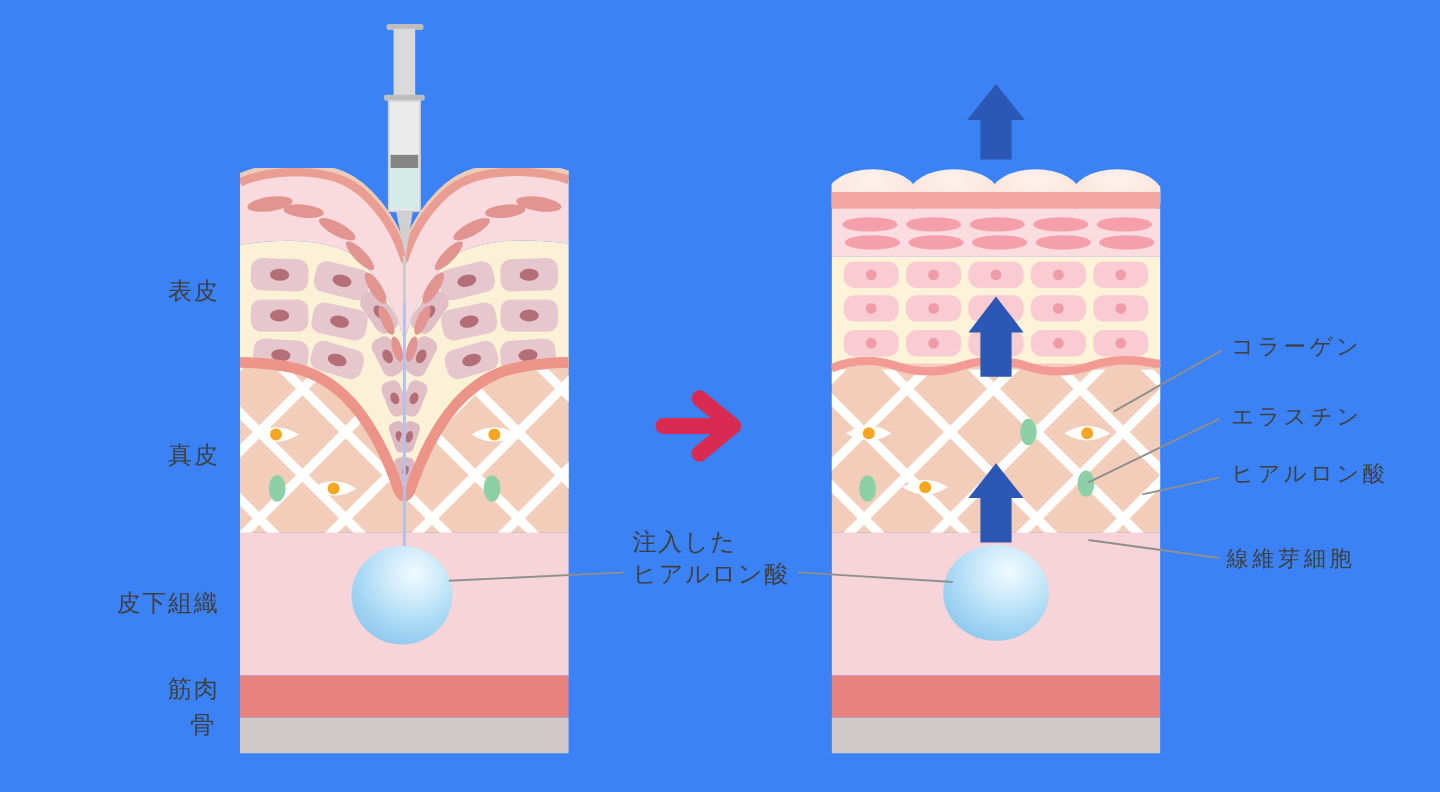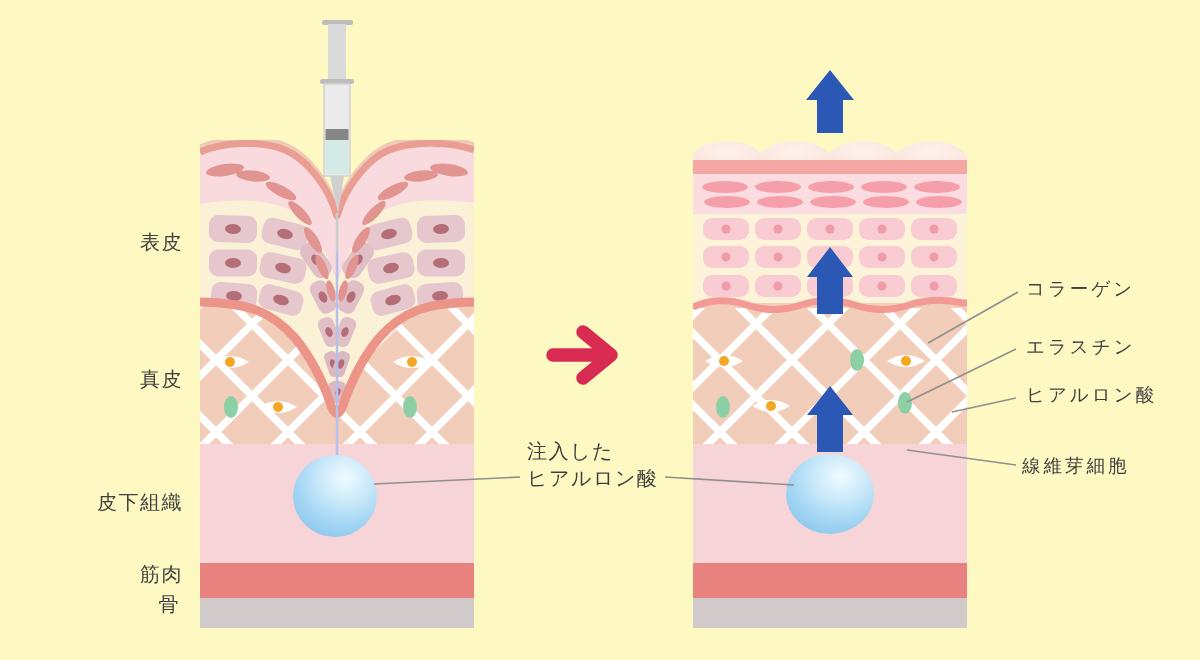--- a/index.html
+++ b/index.html
@@ -1,16 +1,16 @@
 <!DOCTYPE html>
 <html><head>
 <meta charset="utf-8">
 <style>
   html,body{margin:0;padding:0;background:#ffffff;}
-  .stage{position:relative;width:1200px;height:660px;background:#fef9c3;overflow:hidden;}
+  .stage{position:relative;width:1200px;height:660px;background:#3b82f6;overflow:hidden;}
   svg{display:block;}
   text{font-family:"DejaVu Sans","Liberation Sans",sans-serif;fill:#3f3f3f;}
   .lbl-left{font-size:20px;letter-spacing:1.5px;}
   .lbl-center{font-size:20px;letter-spacing:1.5px;}
   .lbl-right{font-size:18.5px;letter-spacing:3px;}
   .leader{stroke:#8f8f8f;stroke-width:1.6;fill:none;}
 </style>
 </head>
 <body>
 

